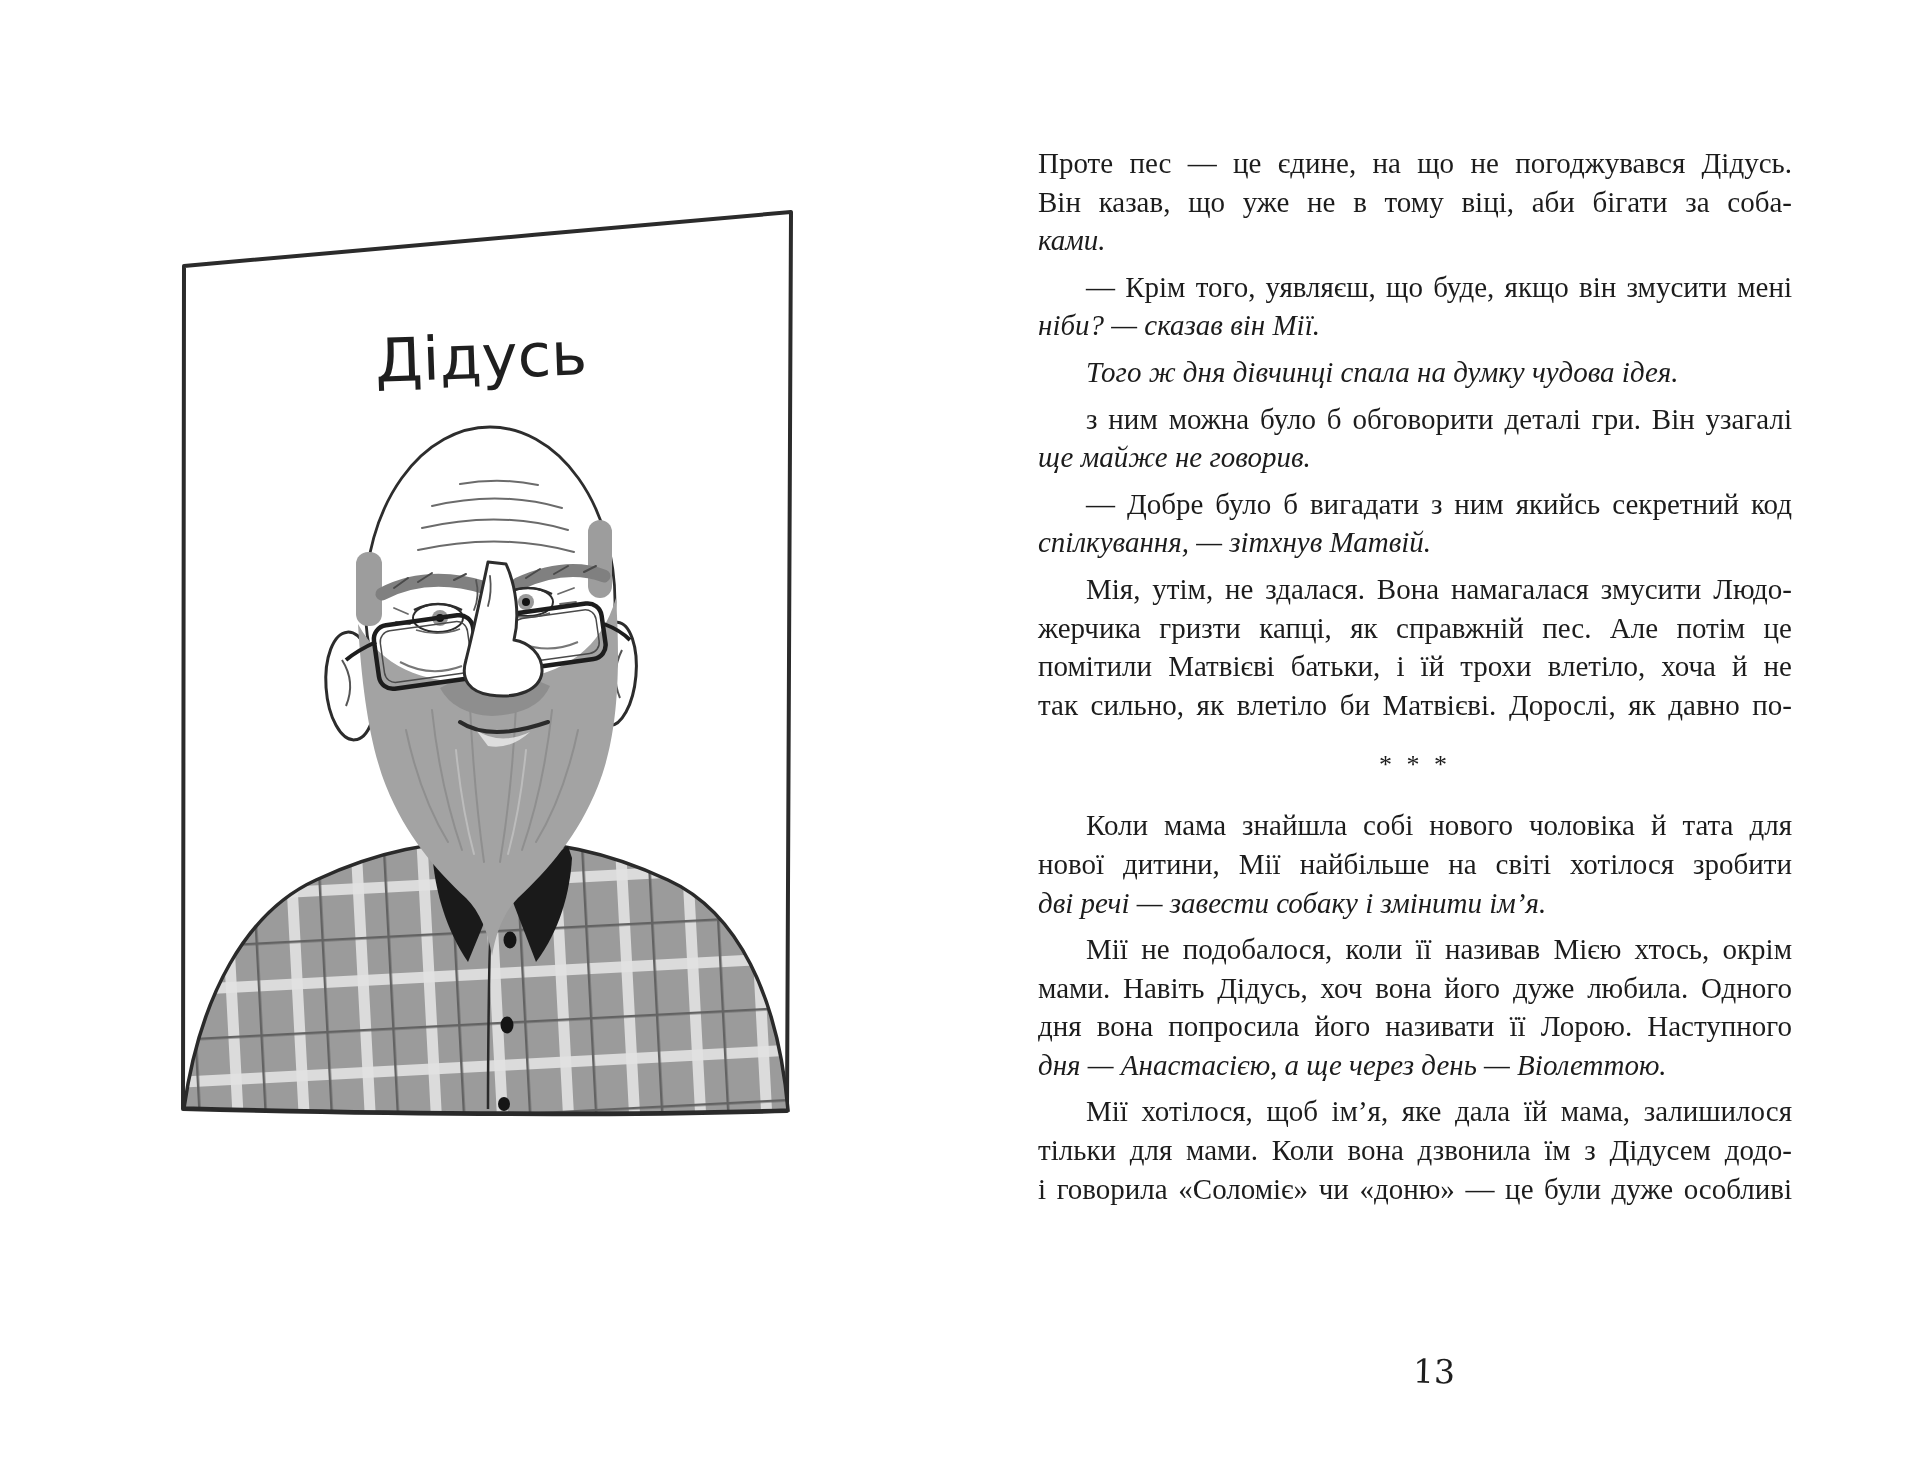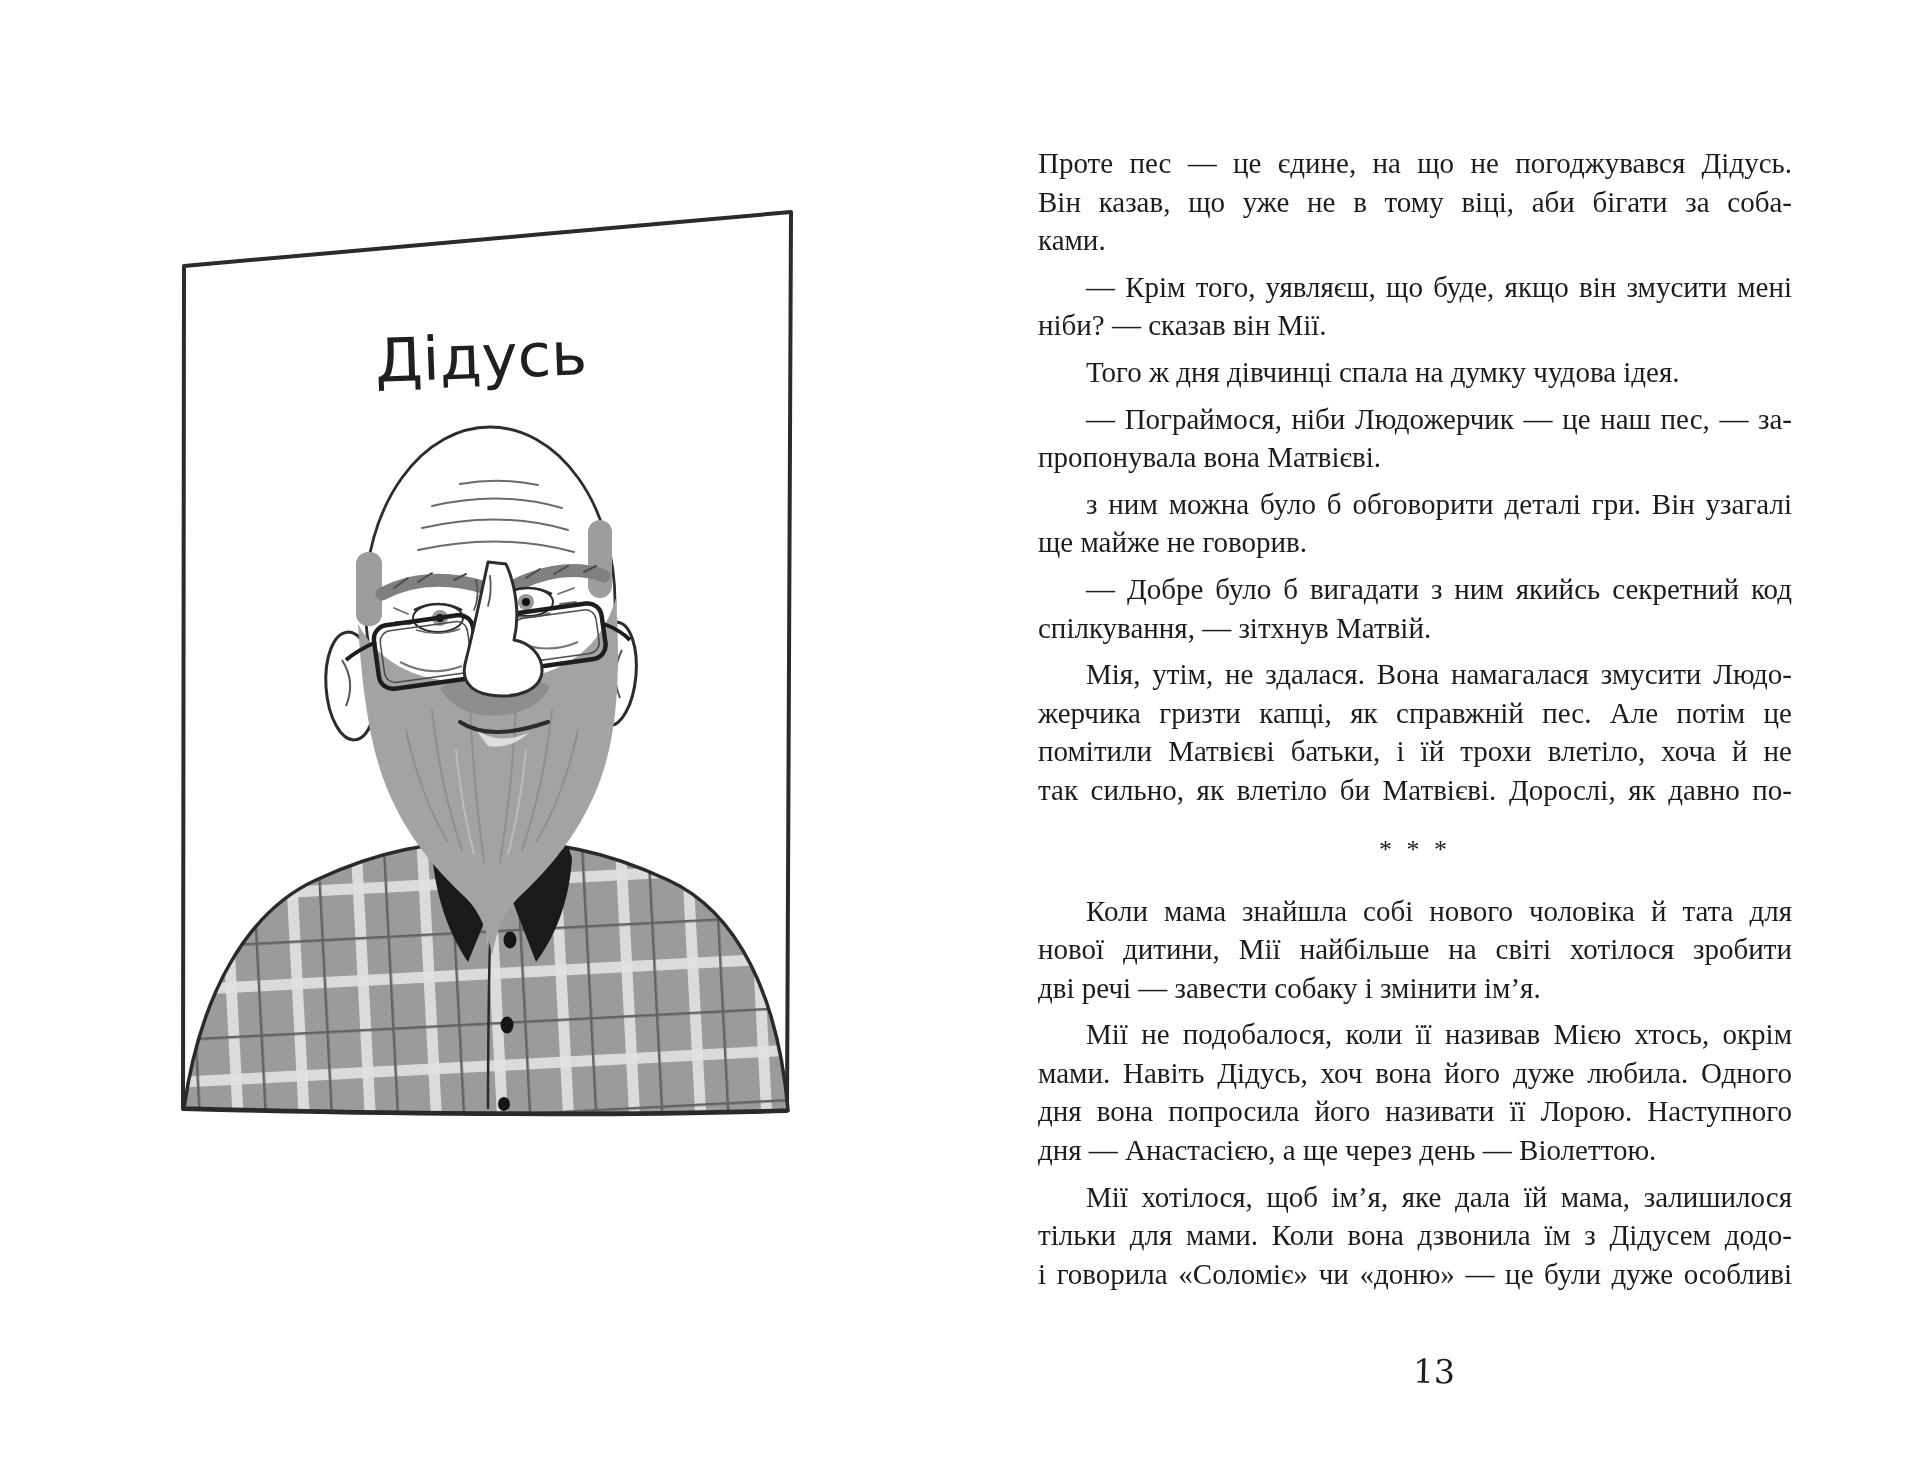--- a/index.html
+++ b/index.html
@@ -14,21 +14,21 @@
   .left-page,.right-page{position:absolute;top:0;height:100%;}
   .left-page{left:0;width:920px;}
   .right-page{left:920px;width:1000px;}
   .illustration{position:absolute;left:170px;top:190px;width:645px;height:945px;}
   .text-column{
     position:absolute;left:110px;top:136px;width:770px;
     font-size:29px;line-height:38.6px;color:#1c1c1c;
   }
   .para{margin:8px;}
   .line{text-align:justify;text-align-last:justify;white-space:normal;}
-  .line.last{text-align-last:left;}
+  .line.last{text-align-last:left;font-style:italic;}
   .para.indent .line:first-child{text-indent:48px;}
   .separator{
     height:66px;display:flex;align-items:center;justify-content:center;
     font-size:26px;letter-spacing:4px;color:#1c1c1c;
   }
   .page-number{
     position:absolute;left:474px;top:1352px;width:80px;text-align:center;
     font-size:33px;color:#1e1e1e;font-family:"DejaVu Serif", serif;
     transform:rotate(1.5deg);
   }
@@ -170,24 +170,20 @@
           <div class="line last">ками.</div>
         </div>
         <div class="para indent">
           <div class="line">— Крім того, уявляєш, що буде, якщо він змусити мені</div>
           <div class="line last">ніби? — сказав він Мії.</div>
         </div>
         <div class="para indent">
           <div class="line last">Того ж дня дівчинці спала на думку чудова ідея.</div>
         </div>
         <div class="para indent">
-          <div class="line">— Пограймося, ніби Людожерчик — це наш пес, — за-</div>
-          <div class="line last">пропонувала вона Матвієві.</div>
-        </div>
-        <div class="para indent">
           <div class="line">з ним можна було б обговорити деталі гри. Він узагалі</div>
           <div class="line last">ще майже не говорив.</div>
         </div>
         <div class="para indent">
           <div class="line">— Добре було б вигадати з ним якийсь секретний код</div>
           <div class="line last">спілкування, — зітхнув Матвій.</div>
         </div>
         <div class="para indent">
           <div class="line">Мія, утім, не здалася. Вона намагалася змусити Людо-</div>
           <div class="line">жерчика гризти капці, як справжній пес. Але потім це</div>

